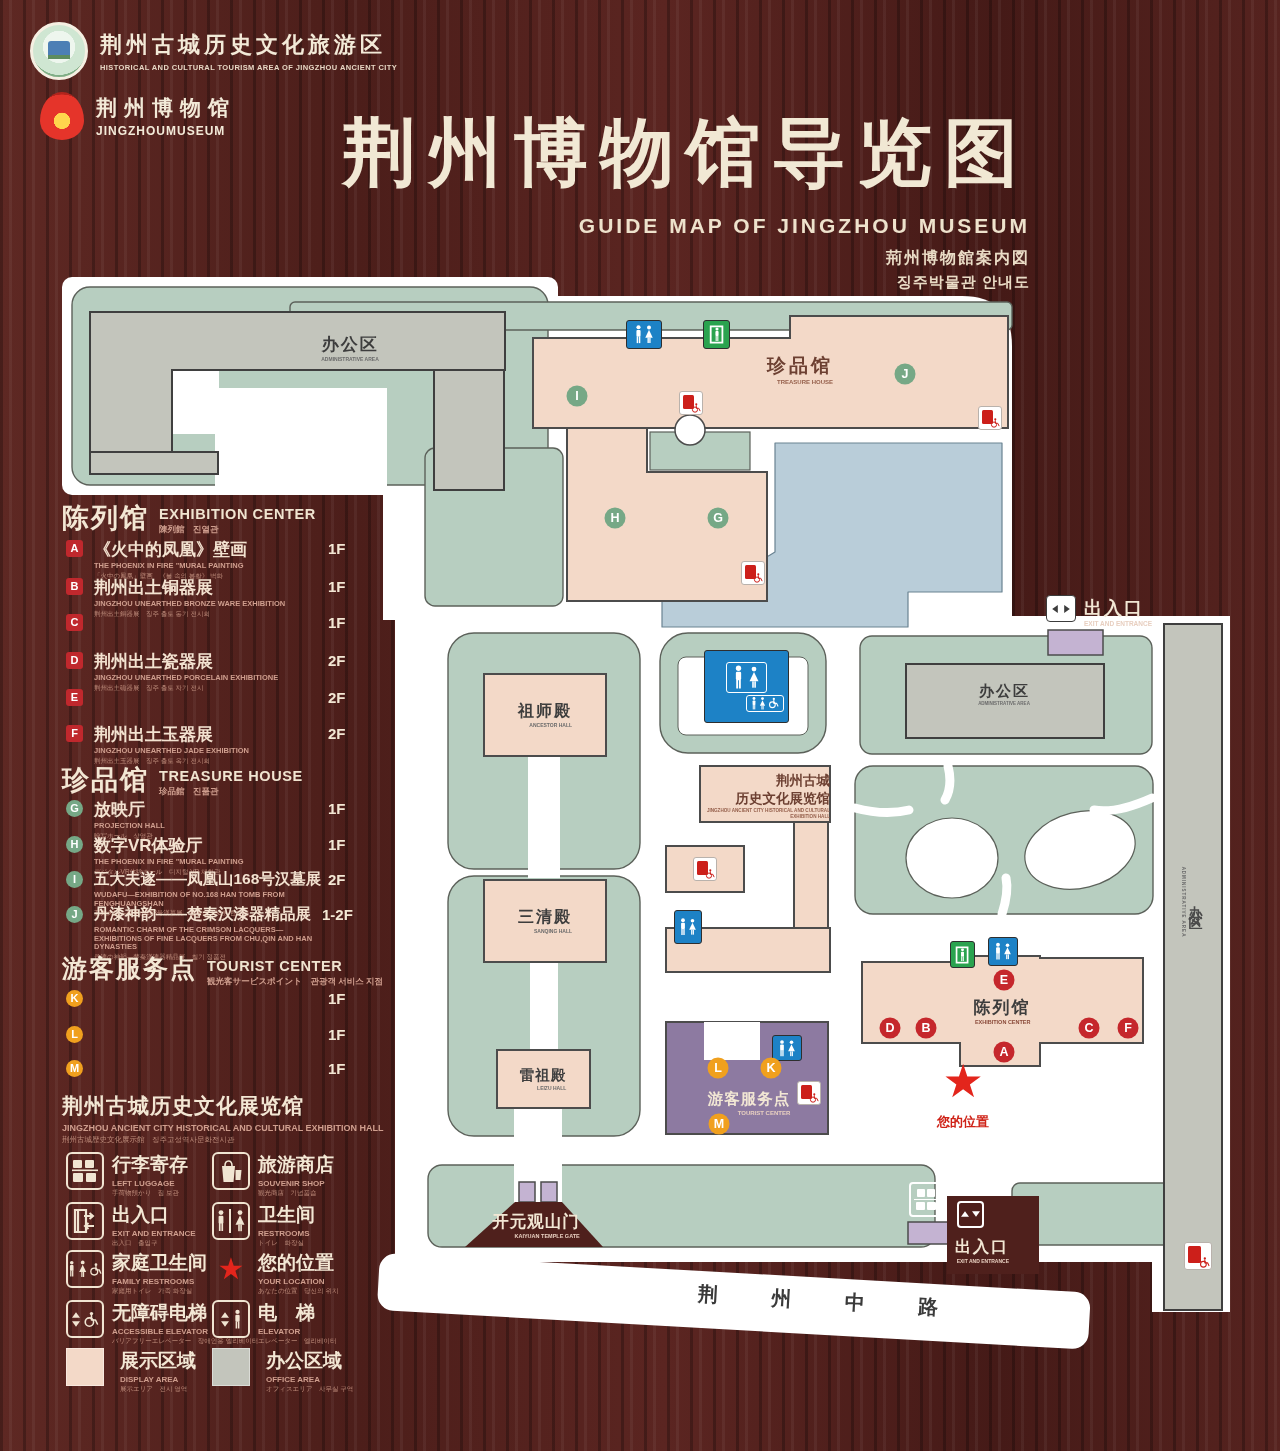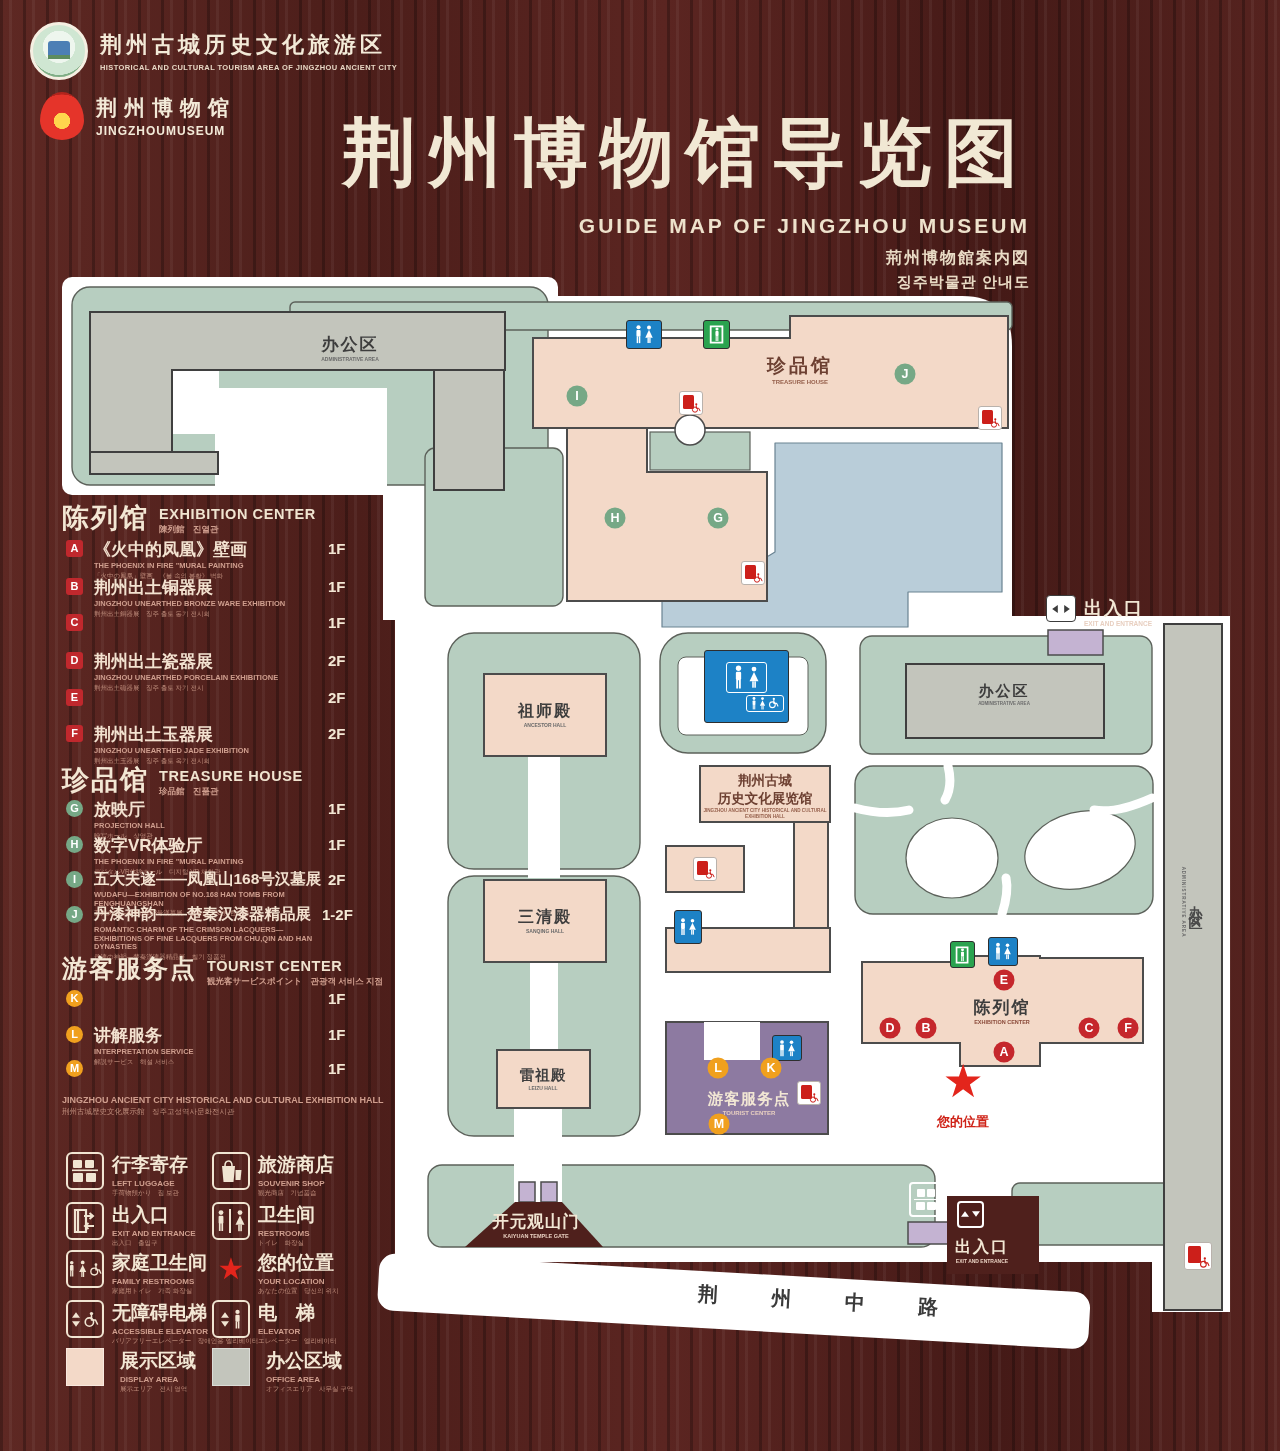--- a/index.html
+++ b/index.html
@@ -5,21 +5,21 @@
   html,body{margin:0;padding:0}
   body{
     width:1280px;height:1451px;position:relative;overflow:hidden;
     font-family:"Liberation Sans",sans-serif;
     background-color:#552220;
     background-image:
       repeating-linear-gradient(90deg, rgba(0,0,0,.25) 0 3px, rgba(0,0,0,0) 3px 9px, rgba(255,255,255,.05) 9px 12px, rgba(0,0,0,0) 12px 23px),
       linear-gradient(90deg,#5e2823,#4c1e1a 28%,#5b2521 52%,#451a17 78%,#56231f);
   }
   .abs{position:absolute}
-  .ctr{transform:translate(-50%,-50%);text-align:center}
+  .ctr{transform:translate(-50%,-50%);text-align:right}
   svg{display:block}
   
   .logo-row{display:flex;align-items:center;gap:12px}
   .seal{width:58px;height:58px;border-radius:50%;background:radial-gradient(circle at 50% 42%,#eef6ee 0 40%,#cfe6d2 41% 70%,#7fae86 71% 100%);border:3px solid #f5efe2;box-sizing:border-box}
   .seal-inner{width:22px;height:14px;background:#4c7fb5;border-radius:3px 3px 0 0;margin:16px auto 0;border-bottom:4px solid #5d8c5f}
   .h-zh1{font-size:22px;font-weight:bold;color:#f3ead8;letter-spacing:4px}
   .h-en1{font-size:7.5px;font-weight:bold;color:#e7d7c4;letter-spacing:.4px;margin-top:3px}
   .flame{width:44px;height:48px;background:radial-gradient(circle at 50% 60%,#ffd54d 0 22%,#e5342a 23% 72%,#b3241c 73% 100%);border-radius:50% 50% 50% 50%/60% 60% 40% 40%}
   .h-zh2{font-size:21px;font-weight:bold;color:#f3ead8;letter-spacing:7px}
   .h-en2{font-size:12px;font-weight:bold;color:#f3ead8;letter-spacing:1px;margin-top:2px}
@@ -511,33 +511,29 @@
       <div class="t2">TOURIST CENTER</div>
       <div class="t3">観光客サービスポイント　관광객 서비스 지점</div>
     </span>
 </div>
 <div class="abs lg-item" style="left:66px;top:988px">
   <span class="lbadge cir-o">K</span>
   <span class="lg-floor">1F</span>
 </div>
 <div class="abs lg-item" style="left:66px;top:1024px">
   <span class="lbadge cir-o">L</span>
-  <div class="lg-text">
-      <div class="lg-zh">讲解服务</div>
-      <div class="lg-en">INTERPRETATION SERVICE</div>
-      <div class="lg-sub">解説サービス　해설 서비스</div>
-    </div>
   <span class="lg-floor">1F</span>
 </div>
 <div class="abs lg-item" style="left:66px;top:1058px">
   <span class="lbadge cir-o">M</span>
   <span class="lg-floor">1F</span>
 </div>
 
 <div class="abs" style="left:62px;top:1092px;width:330px">
+  <div class="hall-zh">荆州古城历史文化展览馆</div>
   <div class="hall-en">JINGZHOU ANCIENT CITY HISTORICAL AND CULTURAL EXHIBITION HALL</div>
   <div class="hall-sub">荆州古城歴史文化展示館　징주고성역사문화전시관</div>
 </div>
 
 <div class="abs fac" style="left:66px;top:1152px">
   <span class="fac-icon">
     <svg width="28" height="26" viewBox="0 0 28 26" color="#f1e5d2">
         <rect x="2" y="2" width="9" height="8" rx="1" fill="currentColor"></rect>
         <rect x="14" y="2" width="9" height="8" rx="1" fill="currentColor"></rect>
         <rect x="1" y="11.5" width="26" height="1.6" fill="currentColor"></rect>

